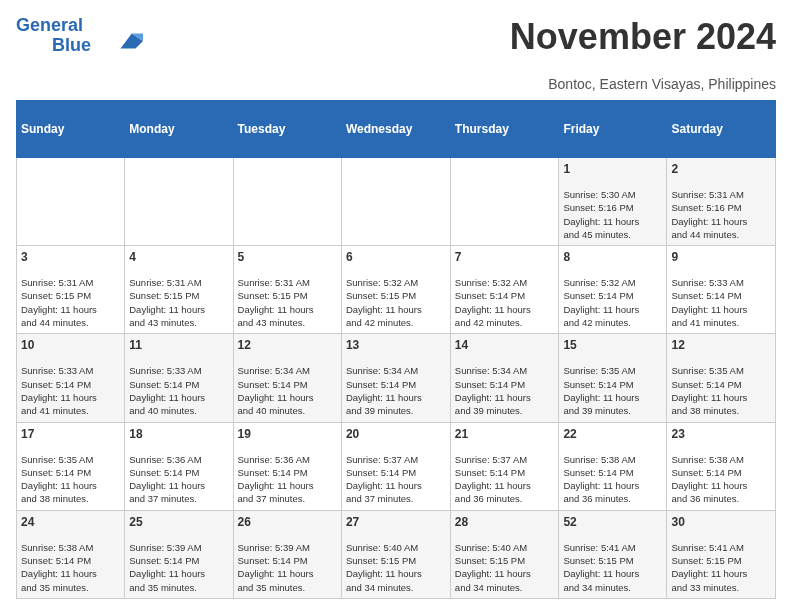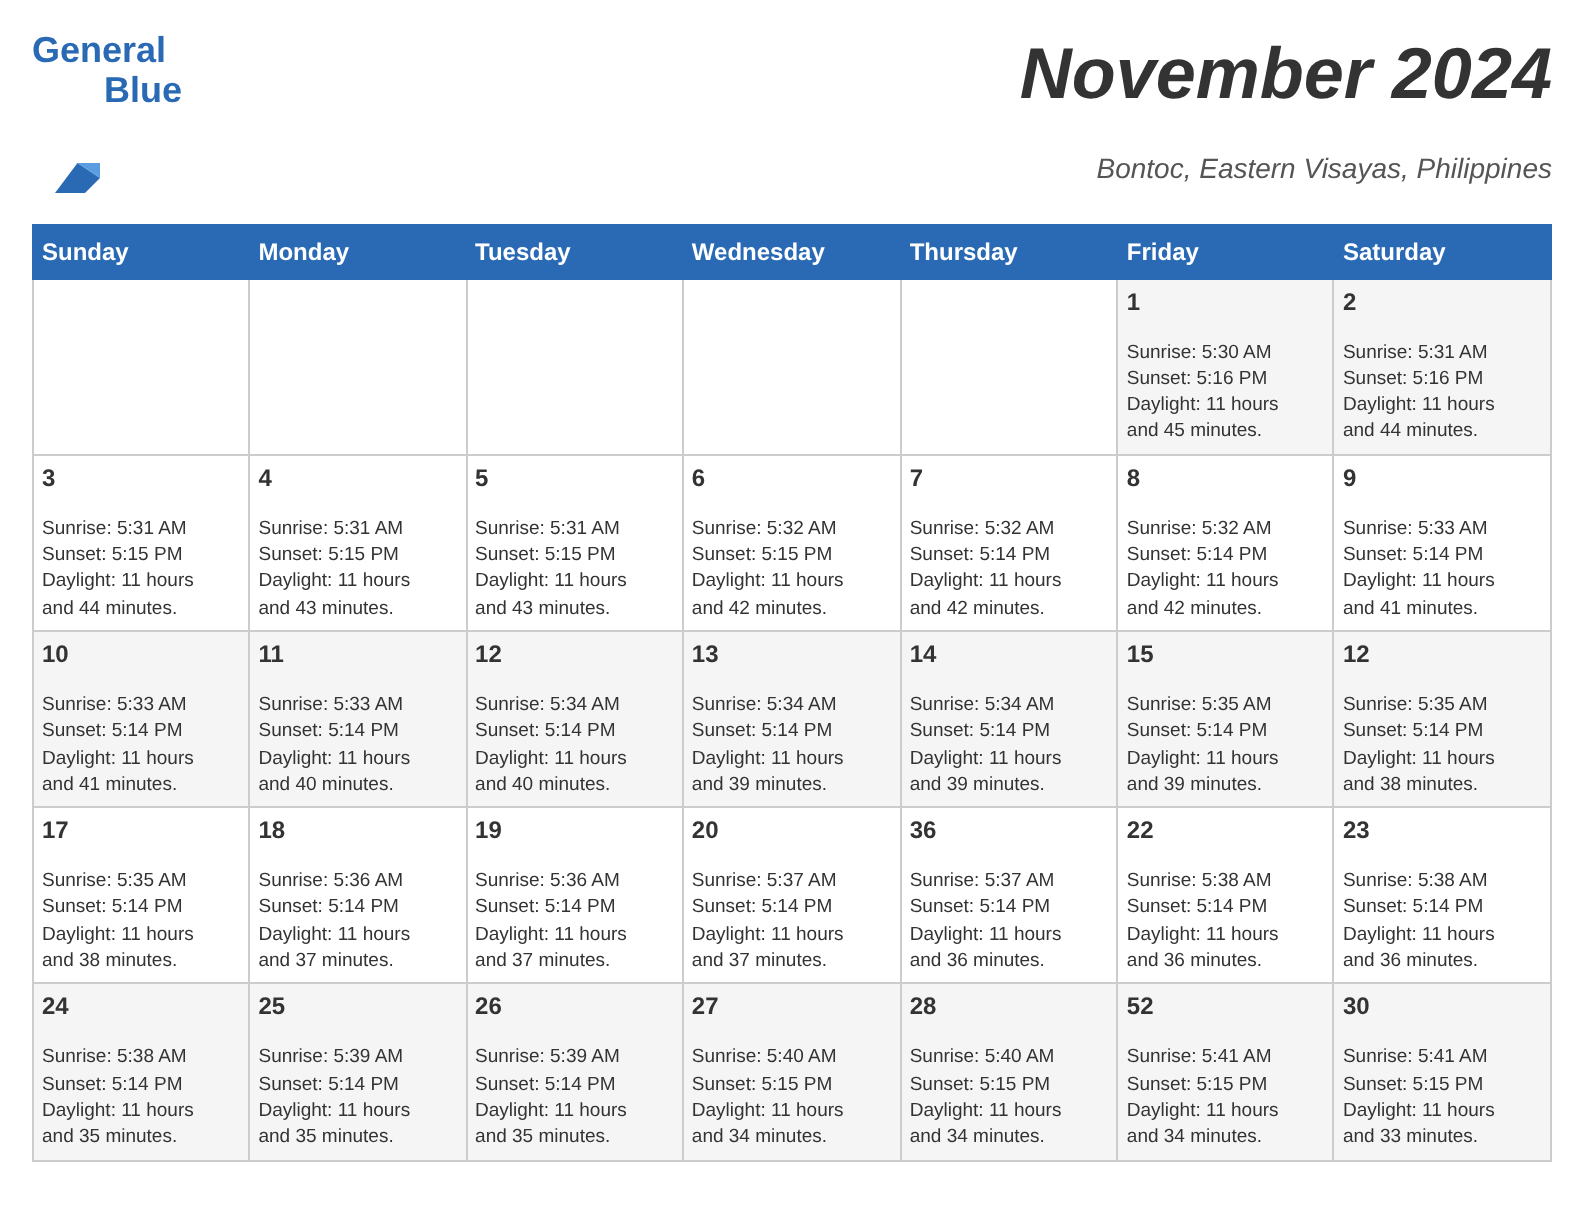--- a/index.html
+++ b/index.html
@@ -11,41 +11,39 @@
       padding: 16px;
     }
     .header {
       display: flex;
       justify-content: space-between;
       align-items: flex-start;
       margin-bottom: 8px;
     }
     .logo {
       display: flex;
-      align-items: flex-start;
+      align-items: flex-end;
       gap: 18px;
-      flex-direction: column;
     }
     .logo-text {
       font-size: 18px;
       font-weight: bold;
       color: #333;
       line-height: 1.1;
     }
     .logo-text span {
       color: #2a6ab5;
     }
     .logo-icon {
       width: 30px;
       height: 30px;
       margin-left: 4px;
     }
     .title-block {
       text-align: right;
-      font-style: italic;
     }
     .month-title {
       font-size: 36px;
       font-weight: bold;
       color: #333;
     }
     .location {
       font-size: 14px;
       color: #555;
       margin-top: 18px;
@@ -53,21 +51,21 @@
     .calendar {
       width: 100%;
       border-collapse: collapse;
       border: 1px solid #ccc;
     }
     .calendar th {
       background-color: #2a6ab5;
       color: #fff;
       font-size: 12px;
       font-weight: bold;
-      padding: 6px 4px;
+      padding: 21px 4px;
       text-align: left;
       border: 1px solid #2a6ab5;
     }
     .calendar td {
       vertical-align: top;
       padding: 4px;
       border: 1px solid #ccc;
       width: 110px;
       min-height: 80px;
       font-size: 10px;
@@ -277,21 +275,21 @@
 and 37 minutes.</div>
         </td>
         <td>
           <span class="day-num">20</span>
           <div class="day-info" style="white-space: pre-line;">Sunrise: 5:37 AM
 Sunset: 5:14 PM
 Daylight: 11 hours
 and 37 minutes.</div>
         </td>
         <td>
-          <span class="day-num">36</span>
+          <span class="day-num">21</span>
           <div class="day-info" style="white-space: pre-line;">Sunrise: 5:37 AM
 Sunset: 5:14 PM
 Daylight: 11 hours
 and 36 minutes.</div>
         </td>
         <td>
           <span class="day-num">22</span>
           <div class="day-info" style="white-space: pre-line;">Sunrise: 5:38 AM
 Sunset: 5:14 PM
 Daylight: 11 hours

